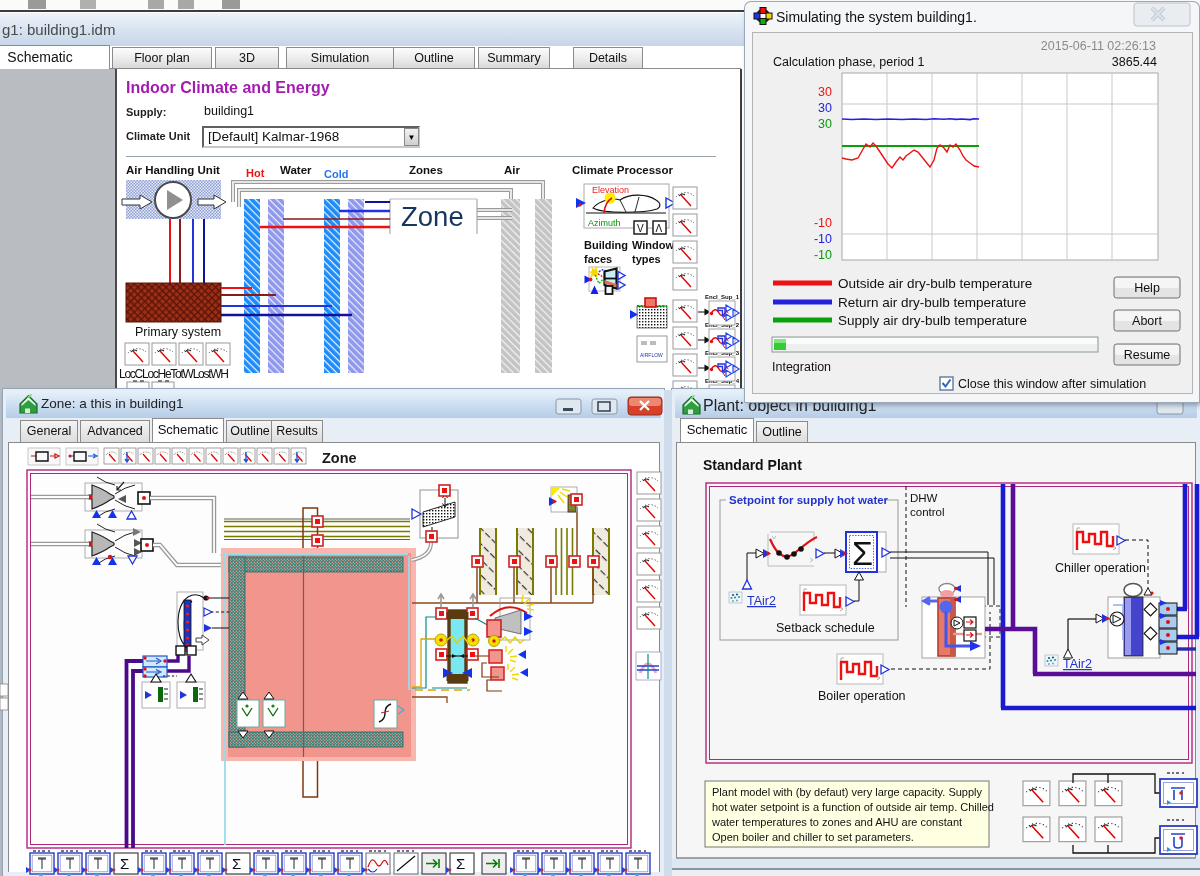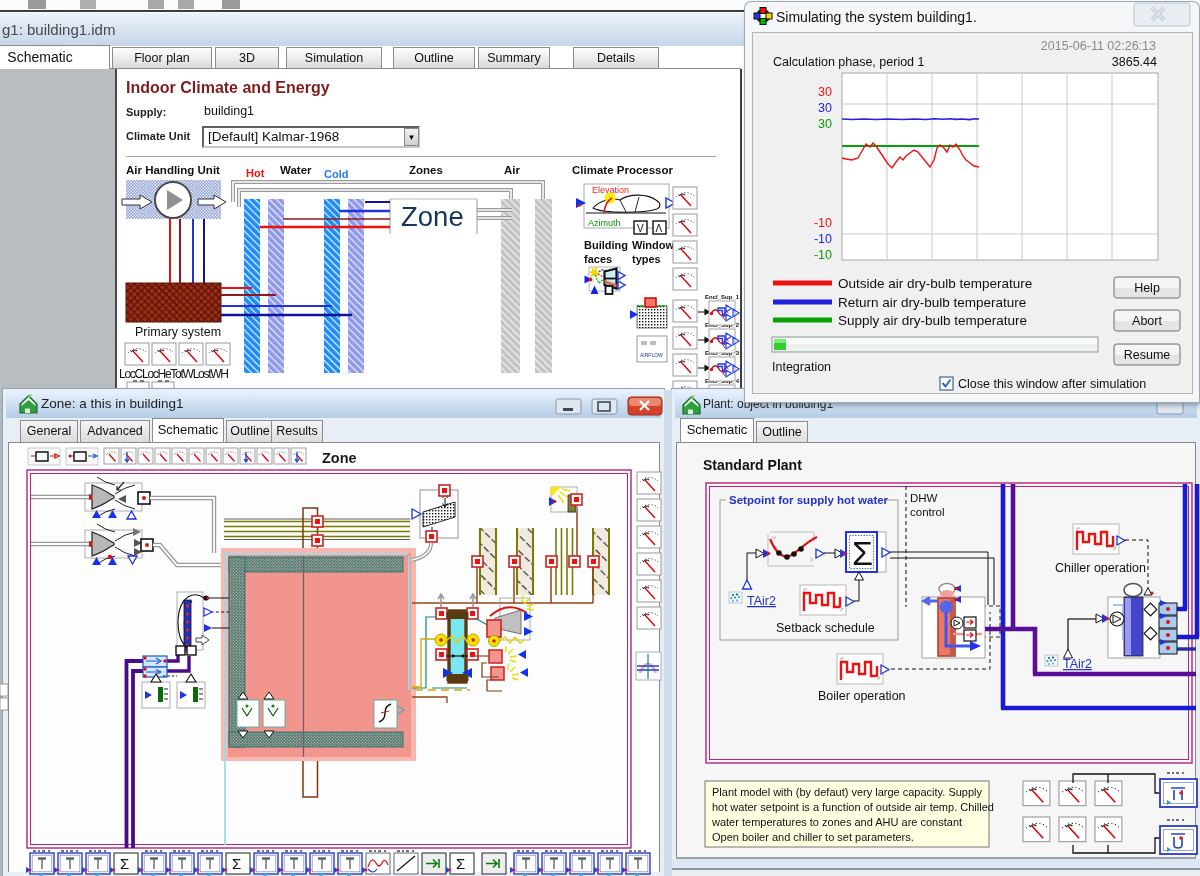--- a/index.html
+++ b/index.html
@@ -26,28 +26,28 @@
   <div class="abs" style="left:28px;top:0;width:18px;height:9px;background:#9a9a9a"></div>
   <div class="abs" style="left:80px;top:0;width:16px;height:9px;background:#b0b0b0"></div>
   <div class="abs" style="left:148px;top:0;width:16px;height:9px;background:#a8a8a8"></div>
   <div class="abs" style="left:178px;top:0;width:16px;height:9px;background:#a8a8a8"></div>
   <div class="abs" style="left:222px;top:0;width:18px;height:9px;background:#9a9a9a"></div>
 
   <div class="abs" id="mainwin-title">g1: building1.idm</div>
   <div class="tab active" style="left:-30px;top:45px;width:140px;position:absolute;z-index:2;font-size:14px">Schematic</div>
   <div class="tab" style="left:112px;top:47px;width:100px;position:absolute">Floor plan</div>
   <div class="tab" style="left:215px;top:47px;width:64px;position:absolute">3D</div>
-  <div class="tab" style="left:286px;top:47px;width:96px;position:absolute">Simulation</div>
+  <div class="tab" style="left:286px;top:47px;width:108px;position:absolute">Simulation</div>
   <div class="tab" style="left:393px;top:47px;width:82px;position:absolute">Outline</div>
   <div class="tab" style="left:478px;top:47px;width:72px;position:absolute">Summary</div>
-  <div class="tab" style="left:573px;top:47px;width:86px;position:absolute">Details</div>
+  <div class="tab" style="left:573px;top:47px;width:70px;position:absolute">Details</div>
   <div class="abs" id="sidebar"></div>
   <div class="abs" style="left:110px;top:68px;width:631px;height:1px;background:#8c8c8c"></div>
   <div class="abs" id="main-content"></div>
-  <div class="abs" style="left:126px;top:79px;font-size:16px;font-weight:bold;color:#7f1d1d">Indoor Climate and Energy</div>
+  <div class="abs" style="left:126px;top:79px;font-size:16px;font-weight:bold;color:#a21caf">Indoor Climate and Energy</div>
   <div class="abs b" style="left:126px;top:106px;font-size:11px;color:#222">Supply:</div>
   <div class="abs" style="left:204px;top:104px;font-size:12.5px;color:#111">building1</div>
   <div class="abs b" style="left:126px;top:130px;font-size:11px;color:#222">Climate Unit</div>
   <div class="abs" style="left:202px;top:126px;width:218px;height:22px;background:#fff;border:2px solid;border-color:#606060 #c8c8c8 #c8c8c8 #606060;"></div>
   <div class="abs" style="left:208px;top:129px;font-size:13.5px;color:#111">[Default] Kalmar-1968</div>
   <div class="abs" style="left:404px;top:128px;width:15px;height:18px;background:linear-gradient(#f2f2f2,#cfcfcf);border:1px solid #888;font-size:8px;text-align:center;padding-top:4px">▼</div>
   <div class="abs" style="left:126px;top:156px;width:590px;height:1px;background:#9aa2aa"></div>
 
   <svg id="main-schem" width="1200" height="876" viewBox="0 0 1200 876" style="left:0;top:0">
     <defs>
@@ -632,21 +632,21 @@
       <use href="#g-dash" x="516" y="851"></use>
         <use href="#g-dash" x="544" y="851"></use>
         <use href="#g-dash" x="572" y="851"></use>
       <use href="#g-dash" x="600" y="851"></use>
         <use href="#g-dash" x="628" y="851"></use>
     </g>
   </svg>
 
   <div class="win-frame" id="plantwin" style="left:672px;top:389px;width:528px;height:481px;"></div>
   <div class="abs" style="left:675px;top:391px;width:522px;height:27px;background:linear-gradient(#e8f1fa,#cfe0f2 45%,#b6cde6);"></div>
-  <div class="abs" style="left:703px;top:397px;font-size:12px;color:#222">Plant: object in building1</div>
+  <div class="abs" style="left:703px;top:397px;font-size:16px;color:#222">Plant: object in building1</div>
   <div class="tab active" style="left:680px;top:418px;width:74px;position:absolute;z-index:2">Schematic</div>
   <div class="tab" style="left:756px;top:421px;width:52px;position:absolute;background:linear-gradient(#f4f4f4,#dcdcdc)">Outline</div>
   <div class="abs" style="left:676px;top:442px;width:520px;height:420px;background:#f6f6f6;border:1px solid #8a8a8a;"></div>
   <svg width="1200" height="876" viewBox="0 0 1200 876" style="left:0;top:0">
 
     <g>
       <path d="M683,405 l8.5,-8.5 l8.5,8.5 v9 h-17 z" fill="#2f9e3f" stroke="#1c6c28" stroke-width="1.2"></path>
       <path d="M684.5,405 l7,-7 l7,7 l0,2 l-7,-6 l-7,6 z" fill="#eaf6ea"></path>
       <path d="M688,414 v-4.5 h5 v4.5 z" fill="#d8f0d8"></path>
       <path d="M690,399 q2,-4 5,-4 q-1,4 -5,4" fill="#7ad87a"></path>

